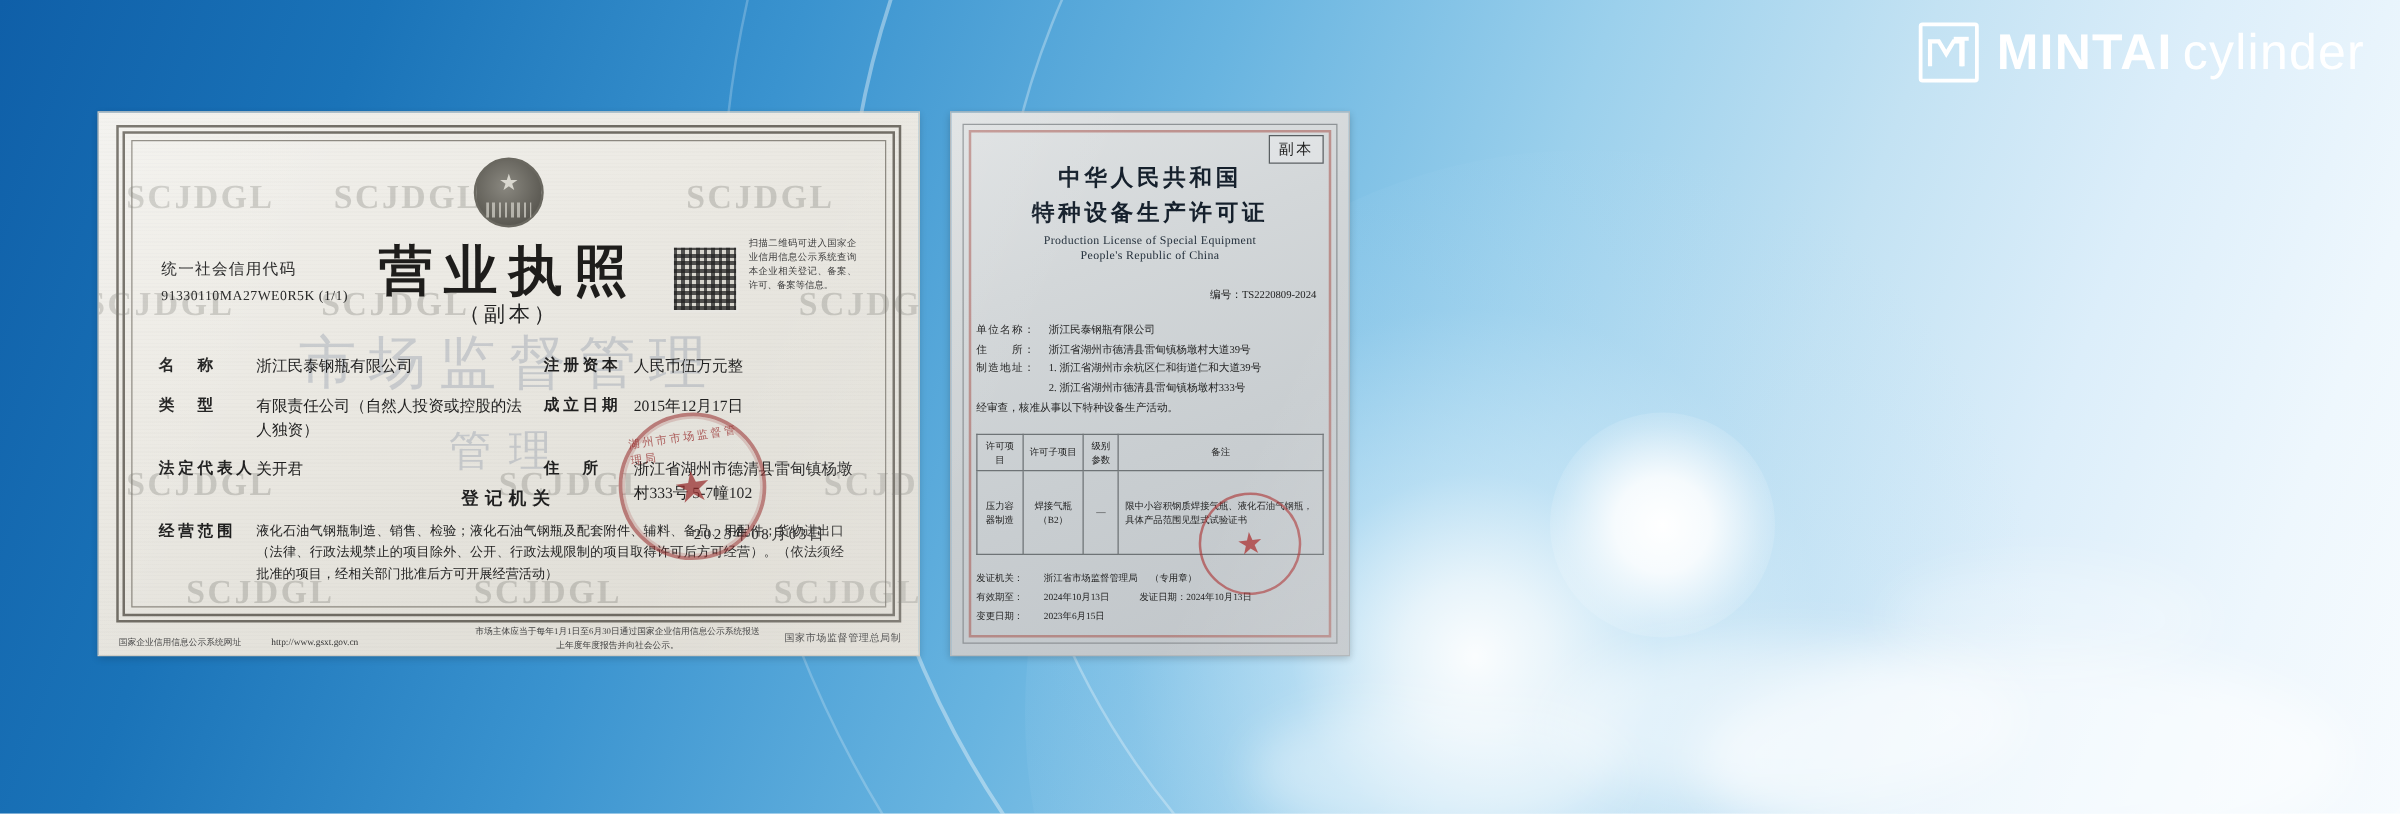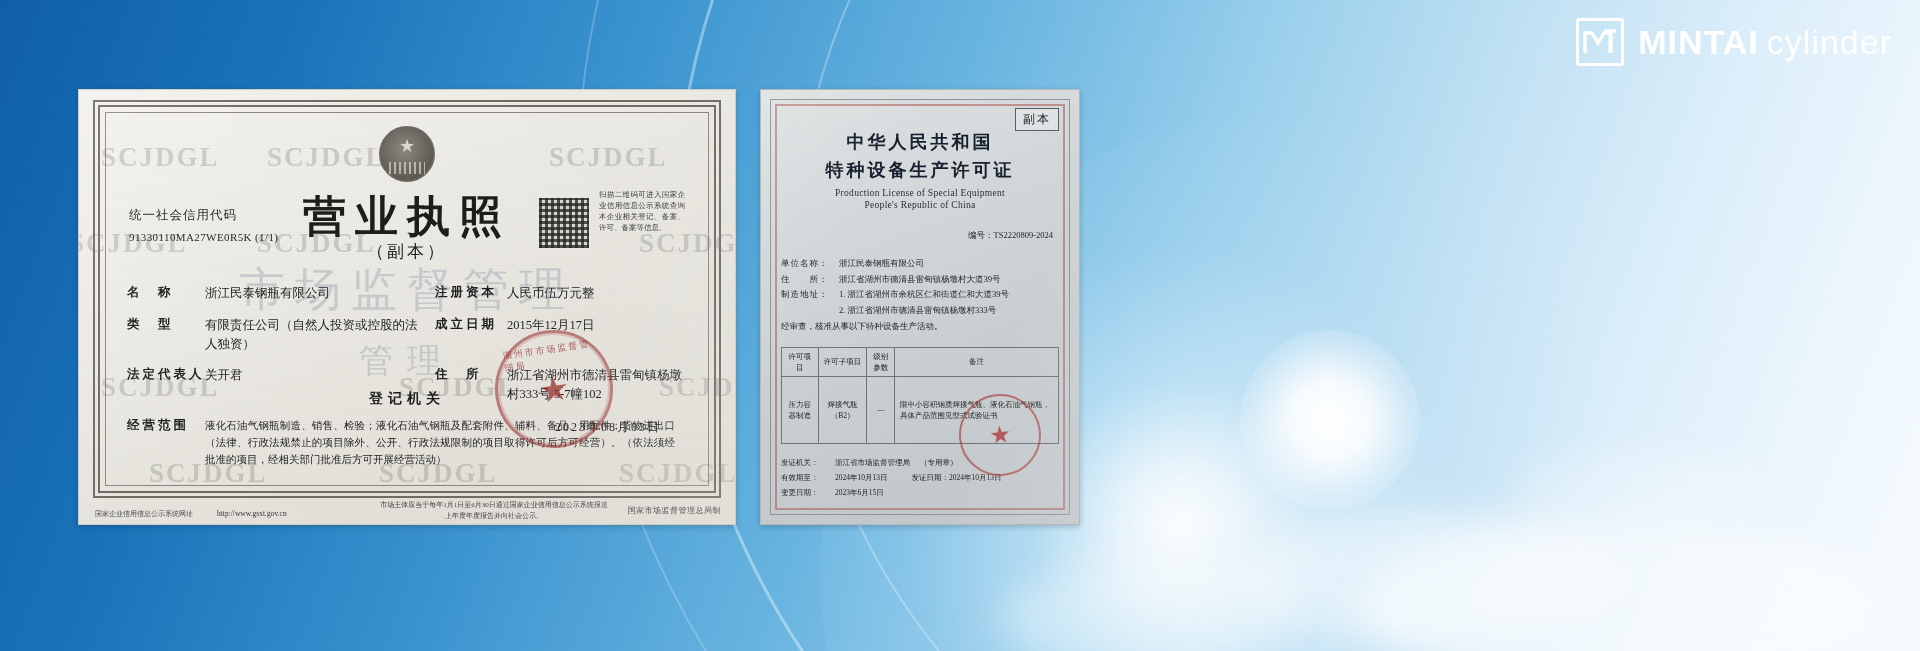--- a/index.html
+++ b/index.html
@@ -119,21 +119,21 @@
     border: 3px solid #ffffff;
     border-radius: 3px;
     display: flex;
     align-items: center;
     justify-content: center;
     box-sizing: border-box;
   }
   .logo-mark svg { display: block; }
   .logo-text {
     color: #ffffff;
-    font-size: 34px;
+    font-size: 40px;
     letter-spacing: 1px;
     white-space: nowrap;
     text-align: center;
   }
   .logo-text .brand { font-weight: bold; }
   .logo-text .sub { font-weight: normal; margin-left: 8px; }
 
   
   .cert {
     position: absolute;

